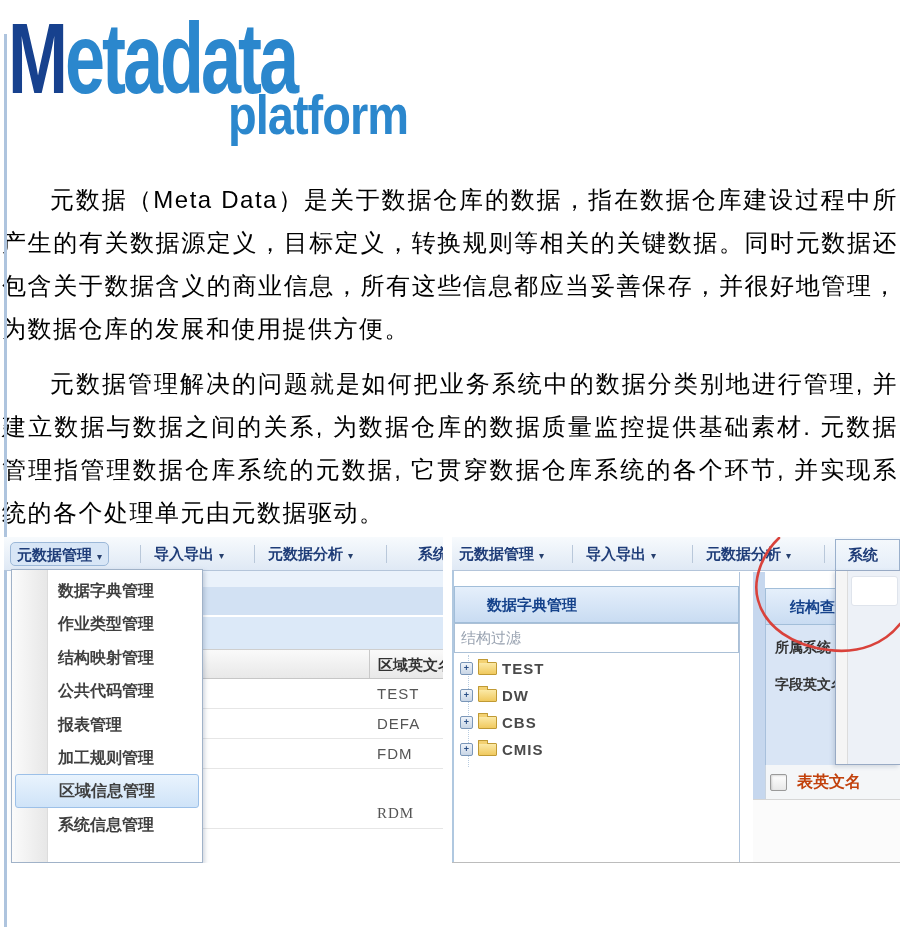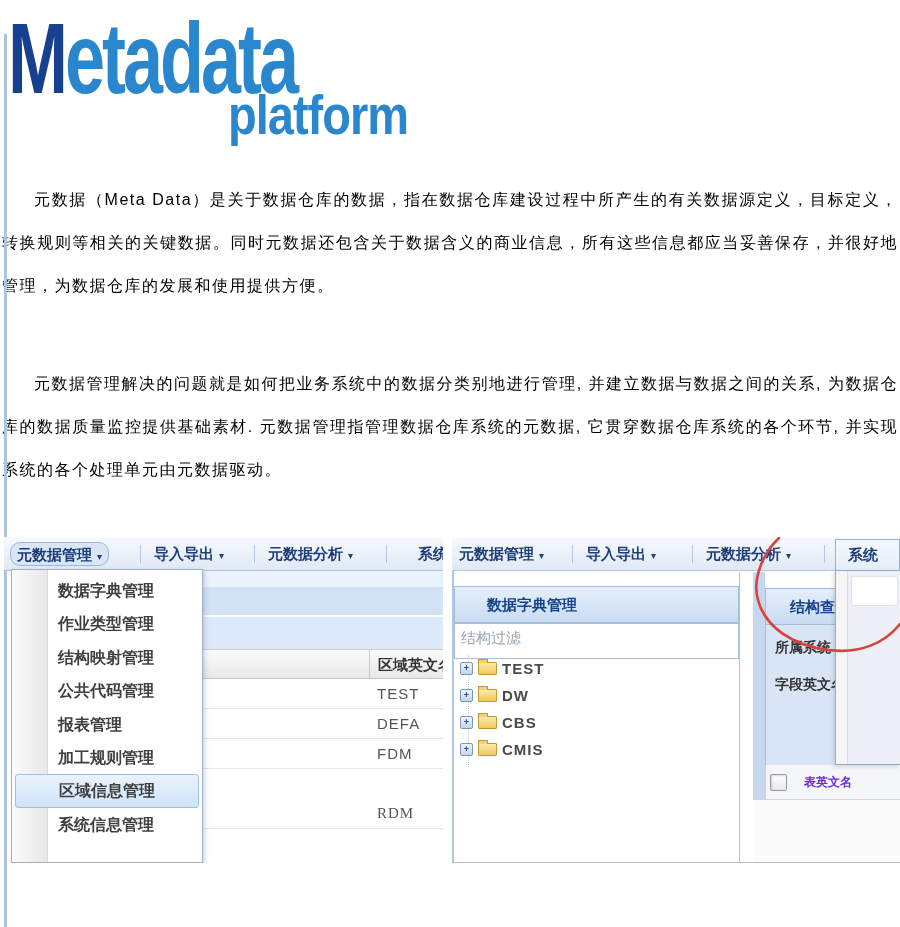--- a/index.html
+++ b/index.html
@@ -9,31 +9,31 @@
 
   
   .logo-word { position:absolute; left:8px; top:2px; font-size:72px; font-weight:bold;
     letter-spacing:-3px; transform:scaleY(1.38); transform-origin:0 0; white-space:nowrap; }
   .logo-m { color:#17418e; }
   .logo-rest { color:#2b87cd; }
   .logo-platform { position:absolute; left:228px; top:82px; font-size:47px; font-weight:bold;
     letter-spacing:-1px; color:#2b87cd; transform:scaleY(1.18); transform-origin:0 0; }
 
   
-  .para { position:absolute; left:2px; width:896px; font-size:16px; line-height:43px;
+  .para { position:absolute; left:2px; width:896px; font-size:24px; line-height:43px;
     color:#000; text-align:justify; text-indent:2em; letter-spacing:1.5px; }
   #para1 { top:178px; }
   #para2 { top:362px; }
 
   
   .shot { position:absolute; top:537px; height:326px; overflow:hidden; background:#fff; }
   .menubar { position:absolute; left:0; top:0; right:0; height:34px;
     background:linear-gradient(#f7fafd,#dfe9f5); border-bottom:1px solid #b4c5da; z-index:10; }
   .mi { position:absolute; top:5px; height:24px; line-height:24px; font-size:15px; font-weight:bold;
-    color:#1e3c78; white-space:nowrap; padding:0 6px; border-radius:10px; }
+    color:#1e3c78; white-space:nowrap; padding:0 6px; border-radius:5px; }
   .mi .arr { font-size:10px; color:#27406e; margin-left:5px; }
   .mi.active { background:#d8e6f6; border:1px solid #9cb8d8; }
   .msep { position:absolute; top:8px; width:1px; height:18px; background:#b9c8da; }
 
   
   #left-shot { left:4px; width:439px; }
   #left-edge-strip { position:absolute; left:4px; top:34px; width:3px; bottom:0; background:#aec4de; }
 
   .ltable { position:absolute; left:199px; top:34px; right:0; bottom:0; background:#fff; }
   .band1 { position:absolute; left:0; right:0; top:0;  height:16px; background:#eaf2fb; }
@@ -64,21 +64,21 @@
     background:linear-gradient(#f4f8fc,#e4edf8); border:1px solid #9ab0cc; border-bottom:none;
     font-size:15px; font-weight:bold; color:#1e3c78; line-height:30px; padding-left:12px;
     white-space:nowrap; overflow:hidden; z-index:12; }
 
   .tree-panel { position:absolute; left:2px; top:35px; width:286px; bottom:0; background:#fff;
     border-right:1px solid #b0c4dc; }
   .panel-hd { position:absolute; left:0; right:0; top:14px; height:37px;
     background:linear-gradient(#e5effb,#c9dcf2); border:1px solid #a2bed9;
     font-size:15px; font-weight:bold; color:#15428b; line-height:35px; padding-left:32px;
     white-space:nowrap; overflow:hidden; }
-  .filter-input { position:absolute; left:0; right:0; top:51px; height:36px; background:#fff;
+  .filter-input { position:absolute; left:0; right:0; top:51px; height:30px; background:#fff;
     border:1px solid #abc0d6; font-size:15px; color:#98a2b0; line-height:28px; padding-left:6px; }
   .tree { position:absolute; left:0; right:0; top:83px; bottom:0; }
   .tree-line { position:absolute; left:14px; top:0; height:112px; border-left:1px dotted #b8cce0; }
   .tnode { position:absolute; left:6px; height:26px; display:flex; align-items:center; }
   .expander { width:13px; height:13px; background:linear-gradient(#eef3f9,#c9d6e6);
     border:1px solid #7a96b8; border-radius:2px; font-size:9px; line-height:11px; text-align:center;
     color:#2a4f86; font-weight:bold; flex:0 0 auto; }
   .folder { position:relative; width:19px; height:13px; background:linear-gradient(#fbe9a6,#f0c95e);
     border:1px solid #c09a34; border-radius:1px; margin-left:5px; flex:0 0 auto; }
   .folder::before { content:""; position:absolute; left:-1px; top:-4px; width:8px; height:3px;
@@ -94,21 +94,21 @@
     white-space:nowrap; overflow:hidden; }
   .detail-body { position:absolute; left:0; right:0; top:37px; bottom:0; background:#d9e5f5;
     border:1px solid #a8c0dc; border-top:none; overflow:hidden; }
   .fld { position:absolute; left:9px; font-size:14px; font-weight:bold; color:#333;
     white-space:nowrap; }
   .chk-row { position:absolute; left:313px; top:228px; width:135px; height:34px; background:#f4f6f8;
     border-left:1px solid #c9d4e0; display:flex; align-items:center; overflow:hidden; }
   .checkbox { width:17px; height:17px; background:linear-gradient(#fff,#e8e8e8);
     border:1px solid #9a9a9a; border-radius:2px; box-shadow:inset 1px 1px 2px rgba(0,0,0,.15);
     margin-left:4px; flex:0 0 auto; }
-  .chk-label { margin-left:17px; font-size:12px; font-weight:bold; color:#6d28d9; white-space:nowrap; }
+  .chk-label { margin-left:10px; font-size:16px; font-weight:bold; color:#c2410c; white-space:nowrap; }
   .rs-bottom { position:absolute; left:301px; top:262px; right:0; bottom:0; background:#fbfbfb;
     border-top:1px solid #d6d6d6; }
 
   .sys-dropdown { position:absolute; left:383px; top:33px; width:65px; height:195px;
     background:#edf1f7; border:1px solid #98aac4; border-right:none; z-index:30;
     box-shadow:-2px 2px 4px rgba(80,100,130,.2); }
   .sys-gutter { position:absolute; left:0; top:0; bottom:0; width:12px; background:#f5f5f5;
     border-right:1px solid #dcdcdc; }
   .sys-item { position:absolute; left:15px; top:5px; right:2px; height:30px; background:#fff;
     border:1px solid #dfe4ec; border-radius:3px; }

